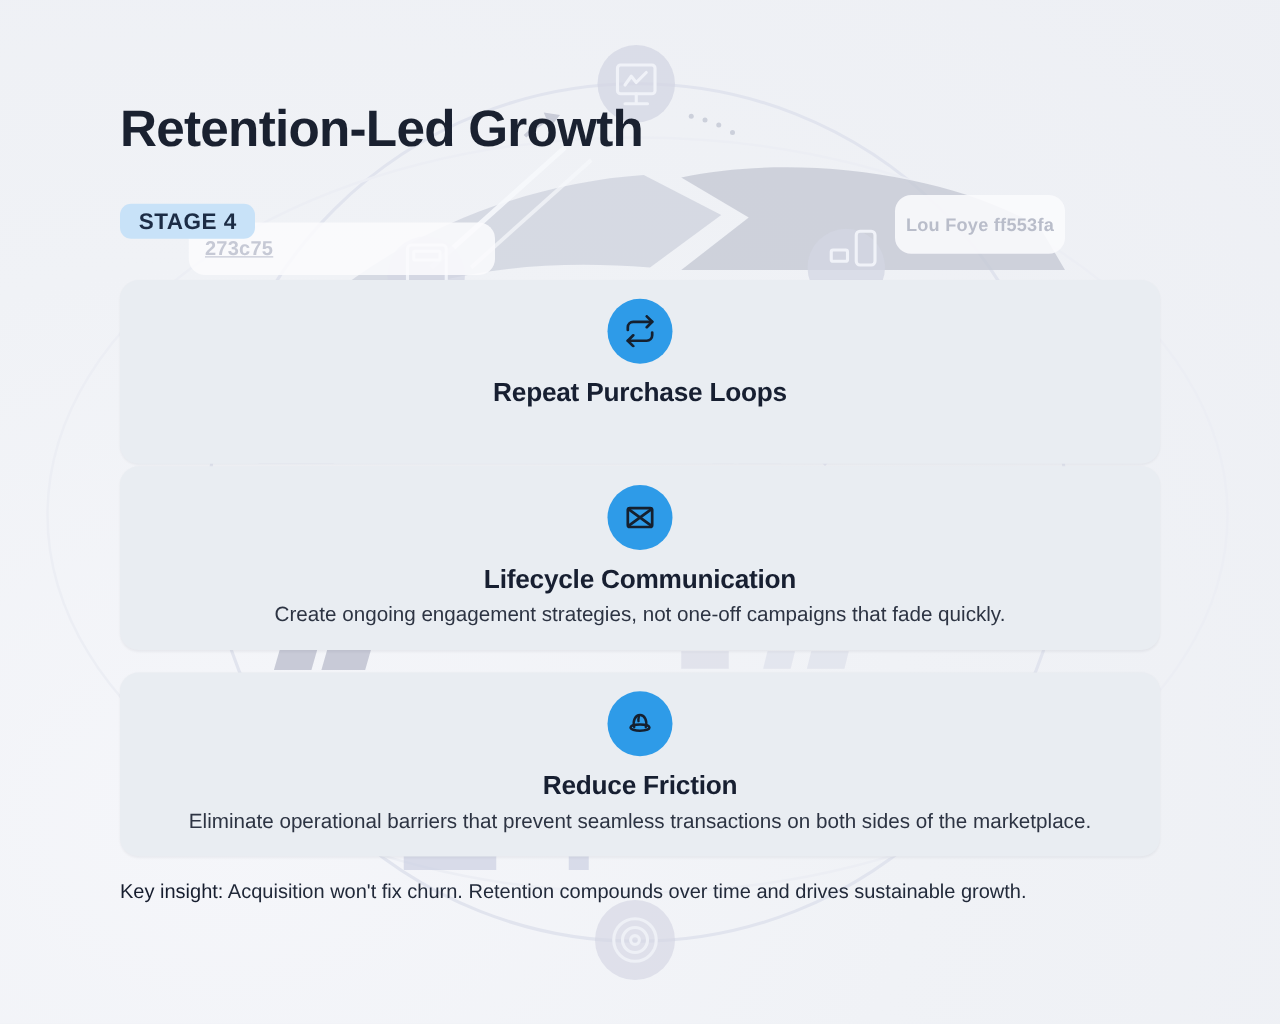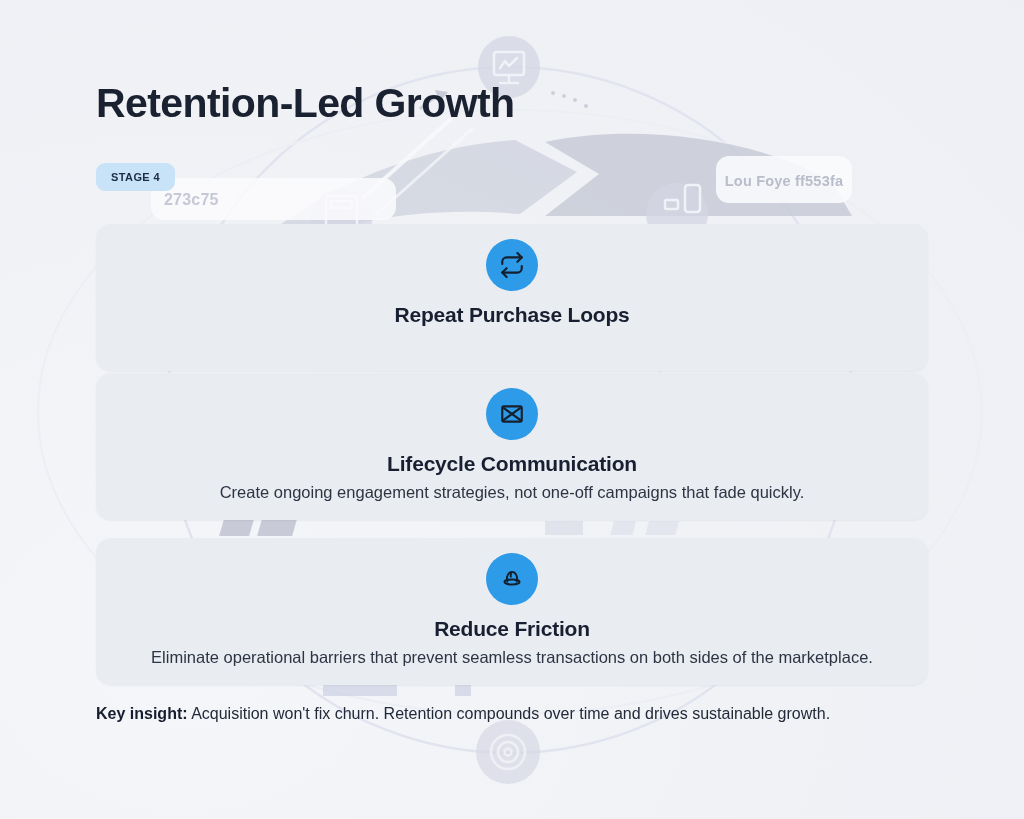--- a/index.html
+++ b/index.html
@@ -13,53 +13,53 @@
     background:radial-gradient(120% 120% at 18% 80%, #f5f6fa 0%, #f0f2f6 45%, #edeff4 100%);
     overflow:hidden;
   }
   .bg-svg{position:absolute;left:0;top:0;z-index:0;}
   
   .ghost-card{
     position:absolute;z-index:1;background:rgba(250,251,253,0.88);
     border-radius:13px;color:#c2c6d3;font-weight:700;letter-spacing:.2px;
   }
   .ghost-left{left:151px;top:178px;width:245px;height:42px;font-size:16px;}
-  .ghost-left span{display:block;padding:13px 0 0 13px;color:#c6c9d5;}
+  .ghost-left span{display:block;padding:13px 0 0 13px;color:#c6c9d5;text-decoration:underline;}
   .ghost-right{left:716px;top:156px;width:136px;height:47px;font-size:14.5px;text-align:center;}
   .ghost-right span{display:block;padding-top:17px;color:#b9bdca;}
   
   .title{
     position:absolute;z-index:2;left:96px;top:80px;margin:0;
     font-size:41px;font-weight:800;letter-spacing:-0.6px;color:#1a2130;
   }
   .badge{
     position:absolute;z-index:2;left:96px;top:163px;height:28px;line-height:28px;
     padding:0 15px;background:#c8e2f8;border-radius:9px;
-    font-size:11px;font-weight:700;letter-spacing:.4px;color:#1c2c45;
+    font-size:18px;font-weight:700;letter-spacing:.4px;color:#1c2c45;
   }
   
   .card{
     position:absolute;z-index:2;left:96px;width:832px;height:147px;box-sizing:border-box;
     background:#e9edf2;border-radius:15px;text-align:center;padding-top:15px;
     box-shadow:0 1px 2px rgba(22,29,46,0.05);
   }
   .card-1{top:224px;} .card-2{top:373px;} .card-3{top:538px;}
   .icon-circle{
     width:52px;height:52px;border-radius:50%;margin:0 auto;
     background:#2e9be8;display:flex;align-items:center;justify-content:center;
   }
   .icon-circle svg{display:block;}
   .card h2{margin:12px 0 0;font-size:21px;font-weight:700;color:#171f31;letter-spacing:-0.2px;}
   .card p{margin:7px 0 0;font-size:16.5px;color:#2d3443;}
   
   .insight{
     position:absolute;z-index:2;left:96px;top:703px;width:832px;margin:0;
     font-size:16px;color:#222a3a;line-height:22px;
   }
-  .insight b{font-weight:700;color:#161d2e;}
+  .insight b{font-weight:400;color:#161d2e;}
 </style>
 </head>
 <body>
 
 <div class="stage">
 
   <svg class="bg-svg" width="1024" height="819" viewBox="0 0 1024 819">
 
     <circle cx="510" cy="410" r="343" fill="none" stroke="#e1e4ee" stroke-width="2.5"></circle>
     <ellipse cx="510" cy="412" rx="472" ry="302" fill="none" stroke="#eceef4" stroke-width="2"></ellipse>

